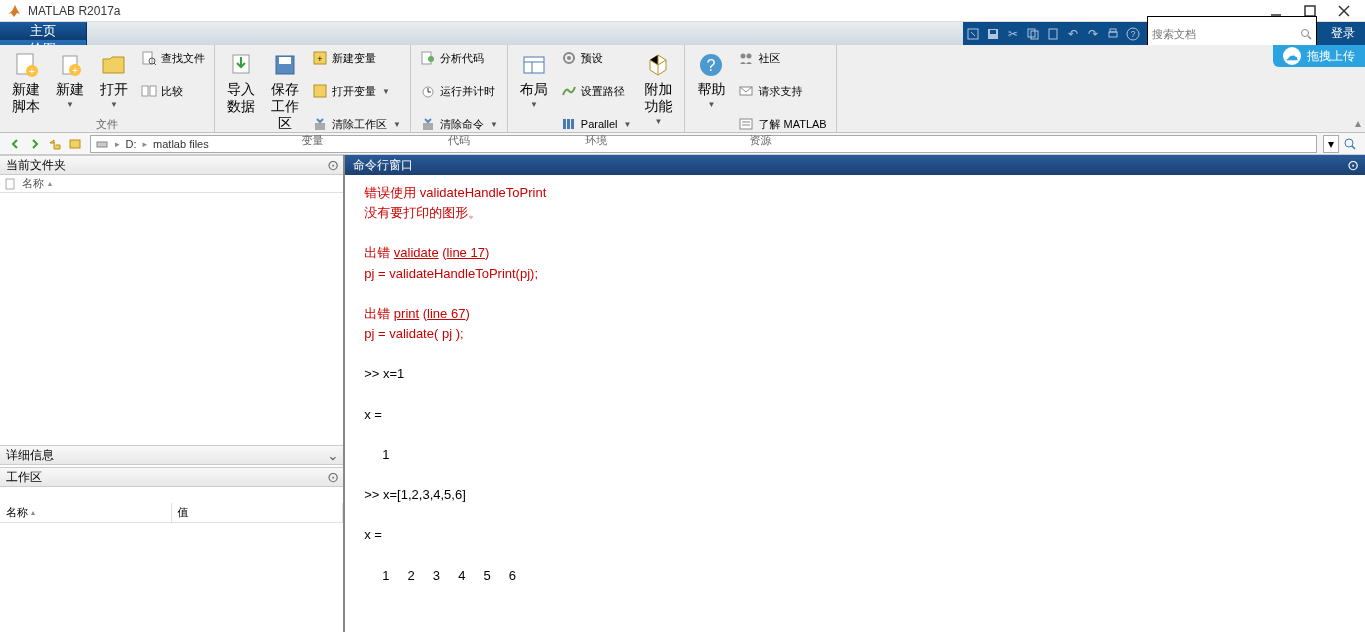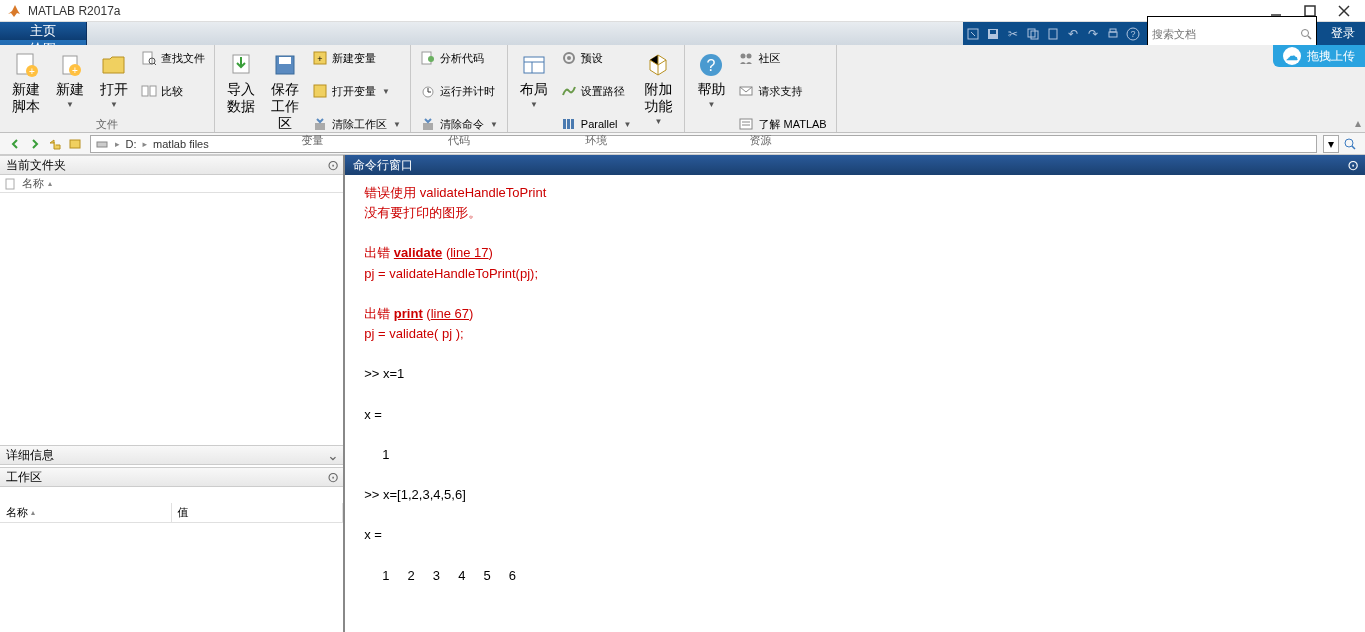--- a/index.html
+++ b/index.html
@@ -58,21 +58,21 @@
 .p-ws { flex: 1; gap: 16px; }
 
 .cmd-col { flex: 1; display: flex; flex-direction: column; }
 .cmd-hdr { height: 20px; background: linear-gradient(#2a5a9a, #1a4070); color: #fff; display: flex; align-items: center; padding: 0 8px; font-size: 12px; position: relative; }
 .cmd-hdr .menu-ico { position: absolute; right: 6px; cursor: pointer; color: #fff; font-size: 14px; }
 .cmd-banner { height: 20px; background: #fdf9e3; border-bottom: 1px solid #e0d080; padding: 0 8px; display: flex; align-items: center; font-size: 12px; position: relative; }
 .cmd-banner a { color: #0066cc; text-decoration: underline; }
 .cmd-banner .close { position: absolute; right: 6px; cursor: pointer; color: #666; }
 .cmd-body { flex: 1; background: #fff; padding: 8px 12px; font-family: SimSun, Consolas, monospace; font-size: 13px; line-height: 1.55; white-space: pre; overflow: auto; }
 .err { color: #c00; }
-.err-bold { font-weight: bold; text-decoration: underline; margin-top: 28px; }
+.err-bold { font-weight: normal; text-decoration: underline; margin-top: 28px; }
 .err-link { text-decoration: underline; }
 
 svg { display: block; }
 </style>
 </head>
 <body>
 
 <div class="titlebar">
   <svg class="logo" viewBox="0 0 16 16">
       <path d="M2 11 L6 8 L9 2 L12 8 L14 11 L11 10 L8 14 L5 10 Z" fill="#d97a2a"></path>

